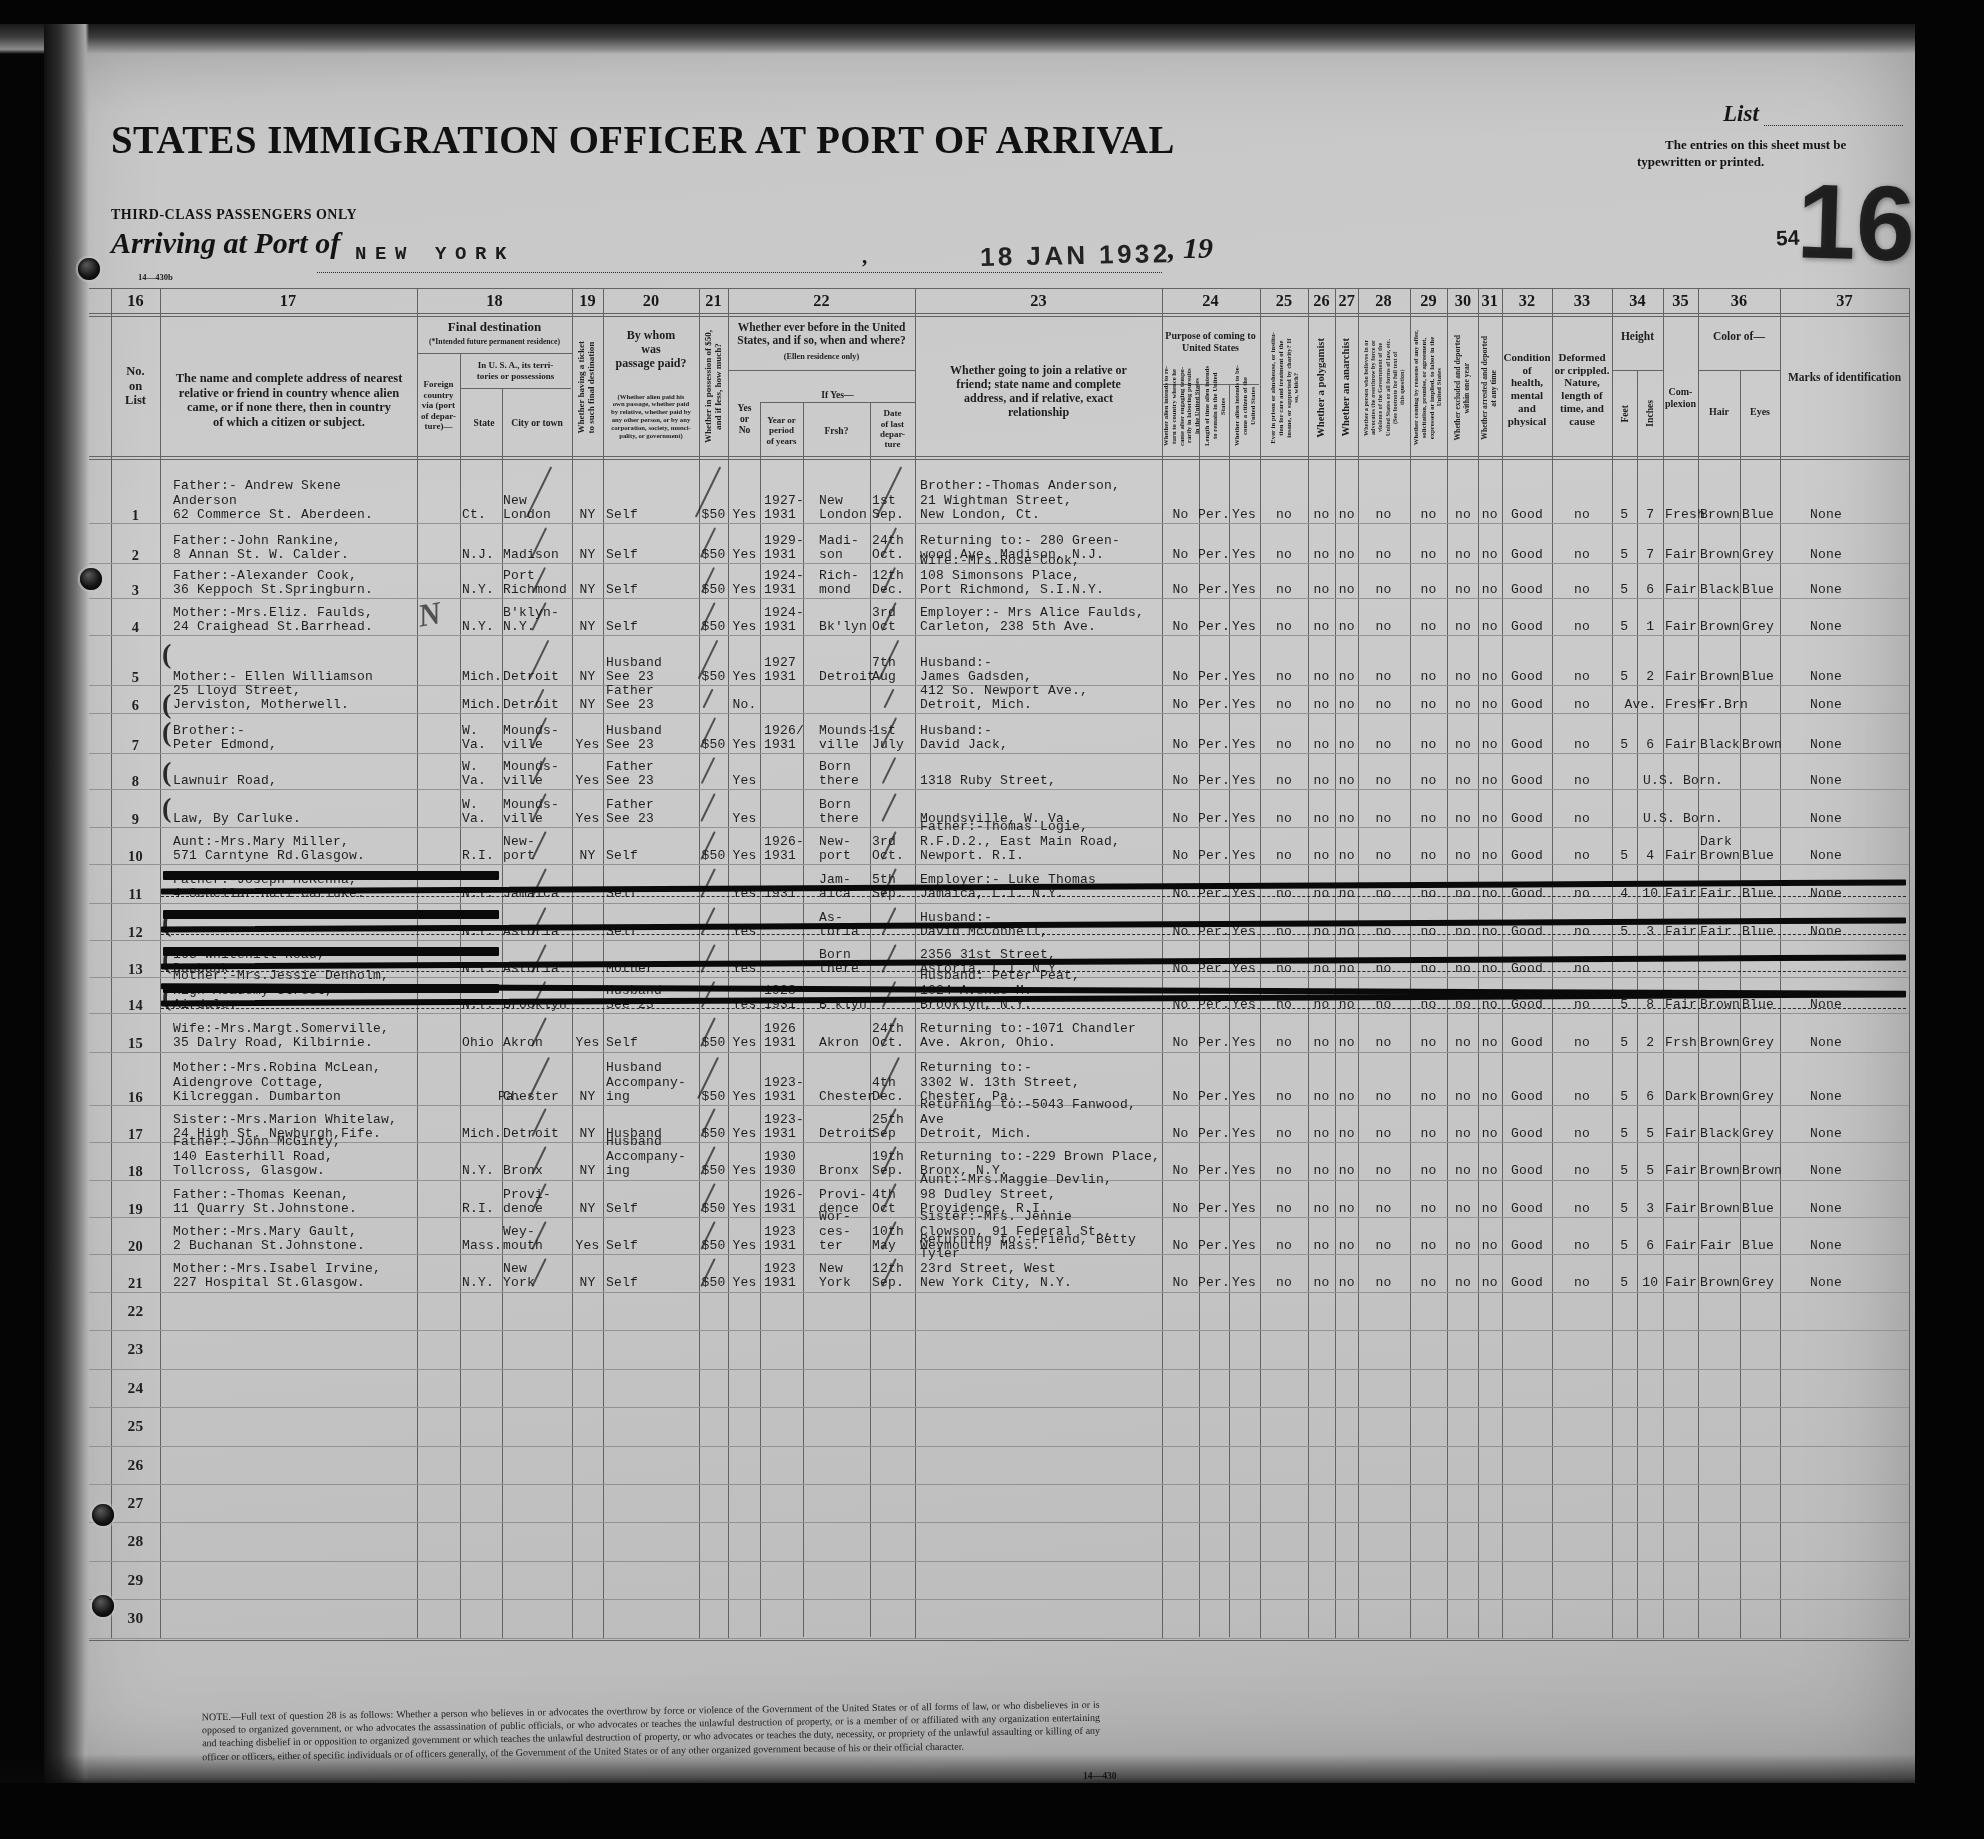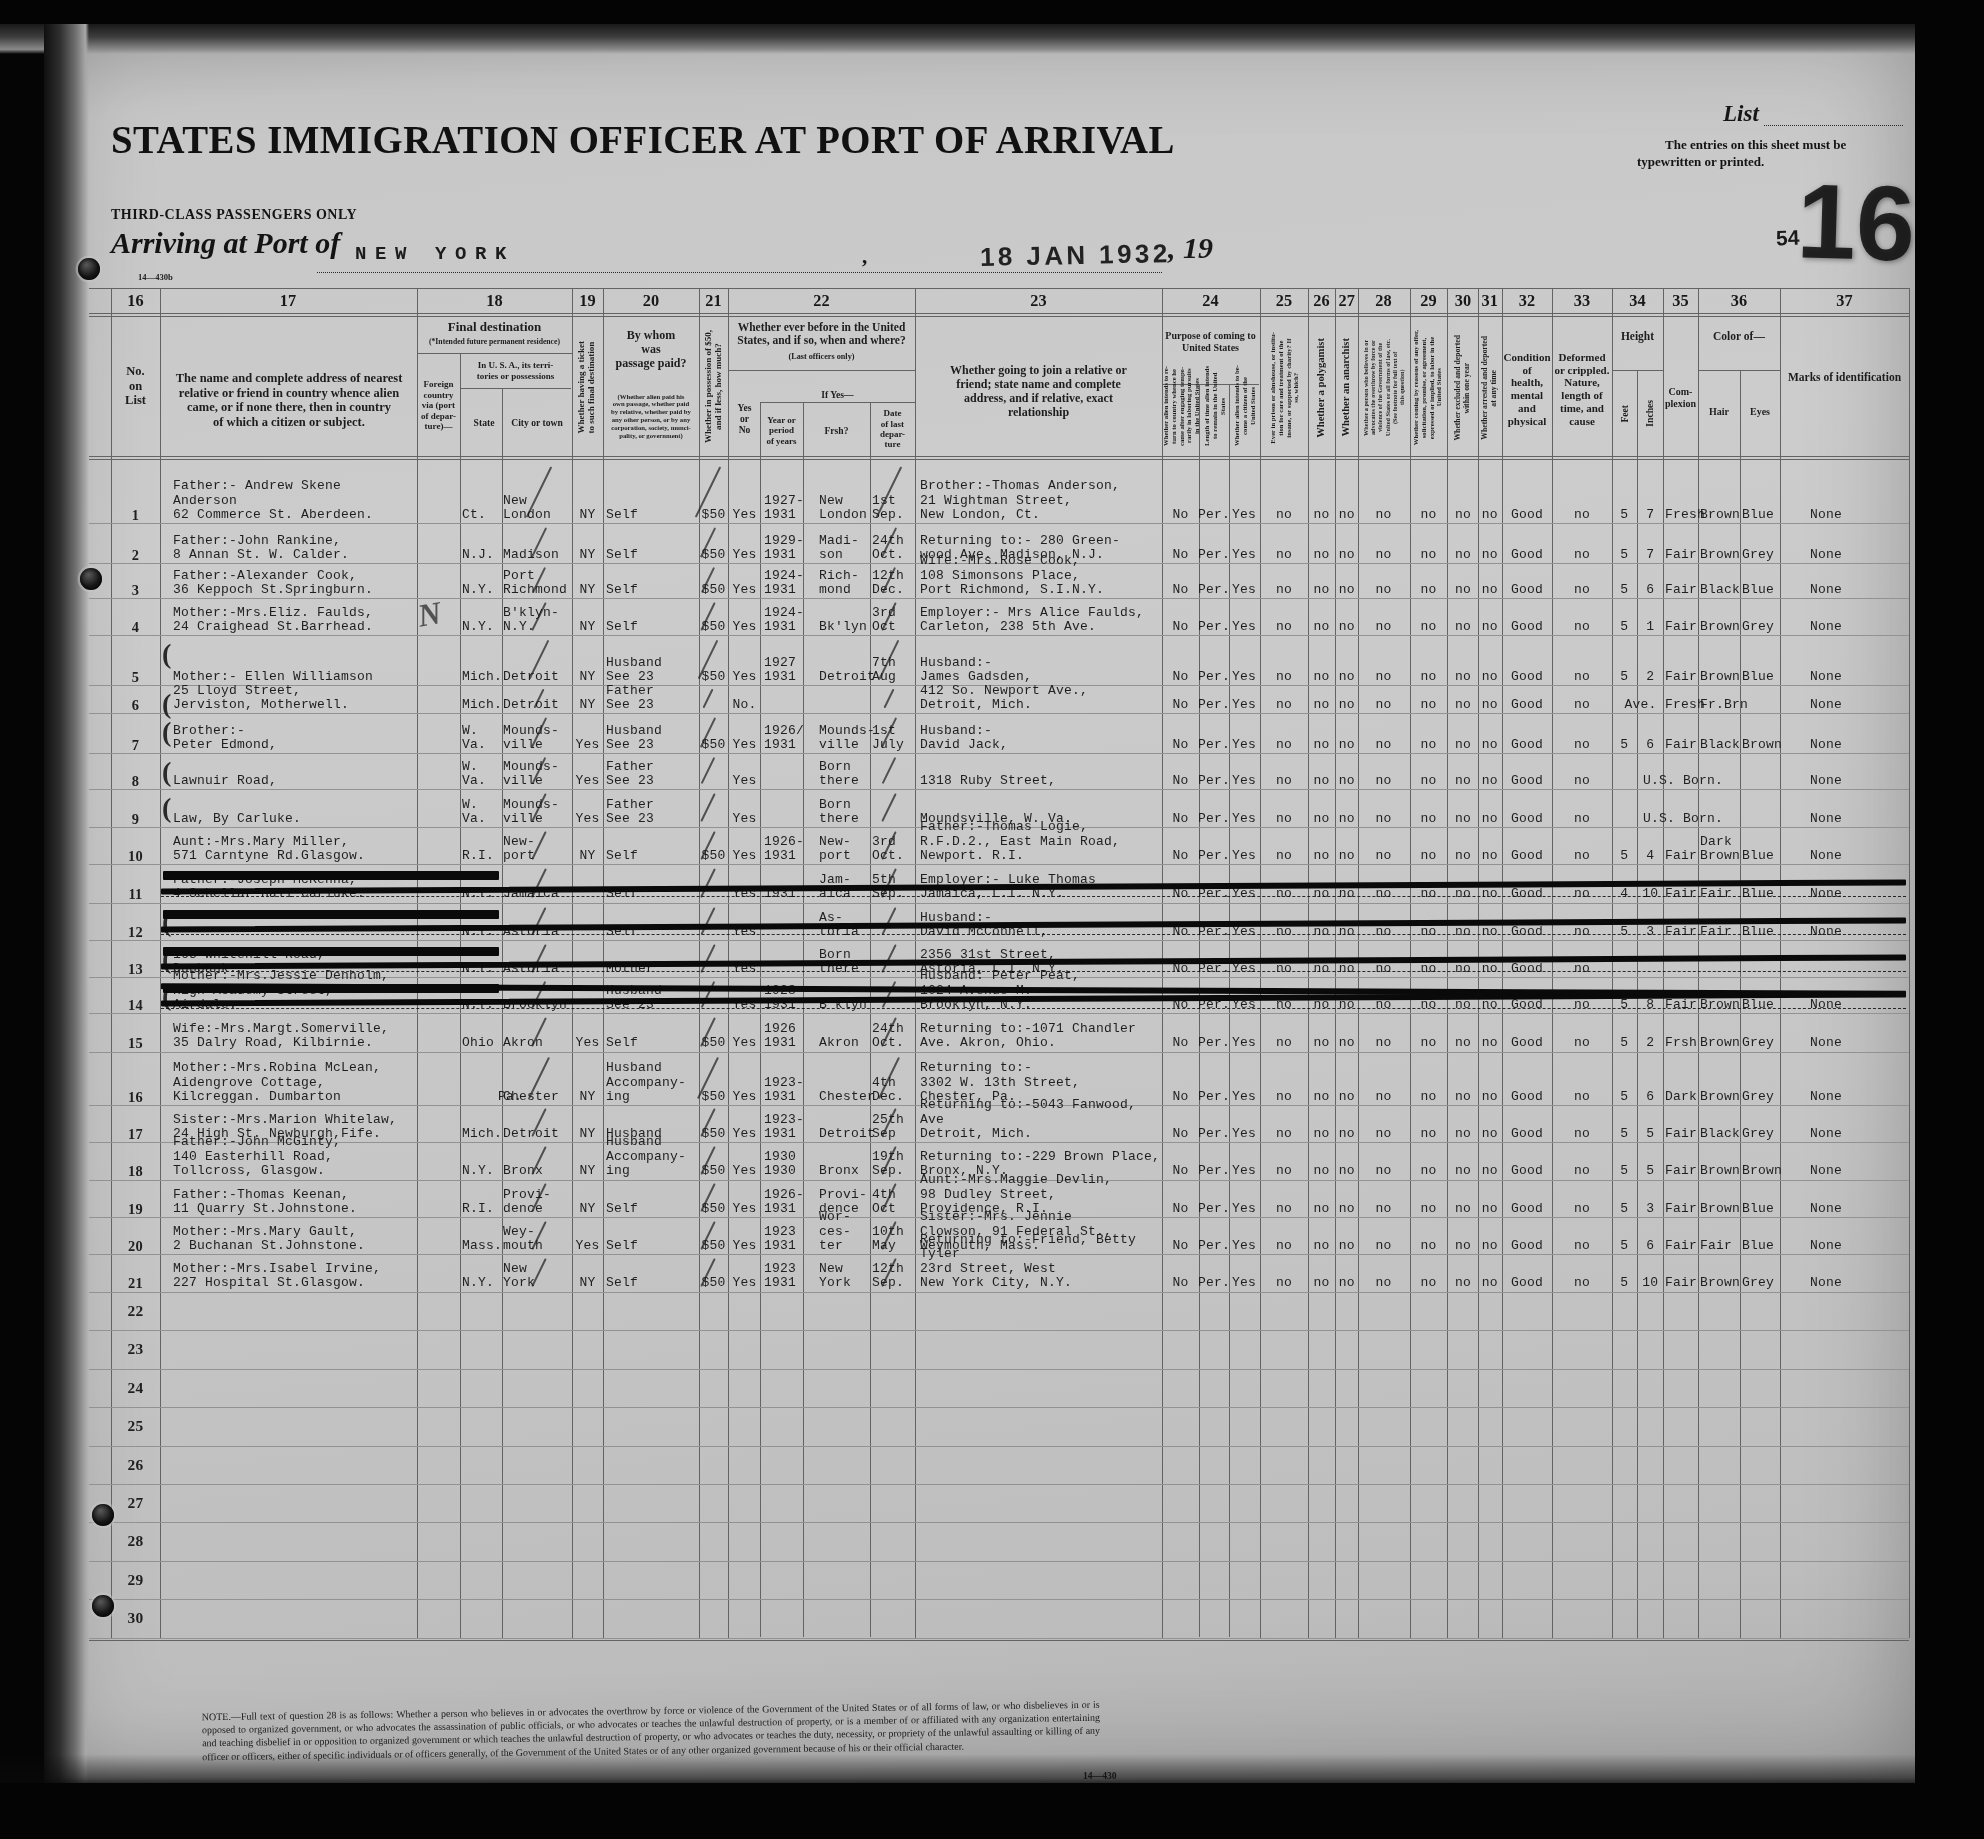--- a/index.html
+++ b/index.html
@@ -197,21 +197,21 @@
       <div class="hc" style="left: 605px; top: 377px; width: 92px; height: 78px; font-size: 6.7px;">(Whether alien paid his
 own passage, whether paid
 by relative, whether paid by
 any other person, or by any
 corporation, society, munci-
 pality, or government)</div>
       <div class="hc" style="left: 700px; top: 319px; width: 27px; height: 136px; font-size: 9px;"><span class="vt">Whether in possession of $50,
 and if less, how much?</span></div>
       <div class="hc" style="left: 728px; top: 318px; width: 187px; height: 32px; font-size: 11.5px;">Whether ever before in the United
 States, and if so, when and where?</div>
-      <div class="hc" style="left: 728px; top: 350px; width: 187px; height: 14.4px; font-size: 8.2px;">(Last officers only)</div>
+      <div class="hc" style="left: 728px; top: 350px; width: 187px; height: 14.4px; font-size: 8.2px;">(Ellen residence only)</div>
       <div class="hc" style="left: 728px; top: 391px; width: 33px; height: 55px; font-size: 9.6px;">Yes
 or
 No</div>
       <div class="hc" style="left: 760px; top: 387px; width: 155px; height: 15.4px; font-size: 9.6px;">If Yes—</div>
       <div class="hc" style="left: 760px; top: 407px; width: 43px; height: 47px; font-size: 9px;">Year or
 period
 of years</div>
       <div class="hc" style="left: 803px; top: 421px; width: 67px; height: 20px; font-size: 9.6px;">Frsh?</div>
       <div class="hc" style="left: 870px; top: 404px; width: 45px; height: 50px; font-size: 9px;">Date
 of last

